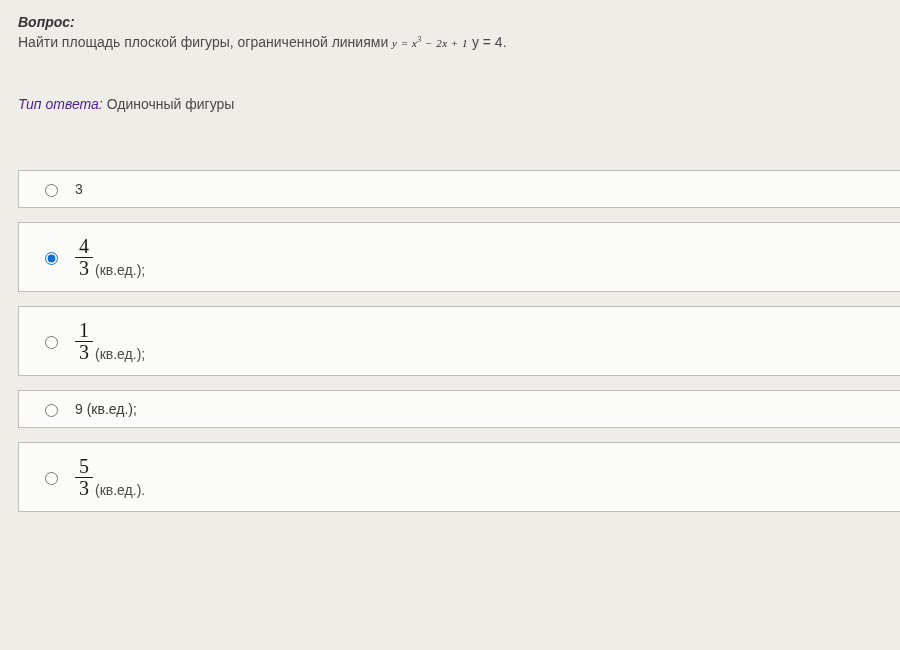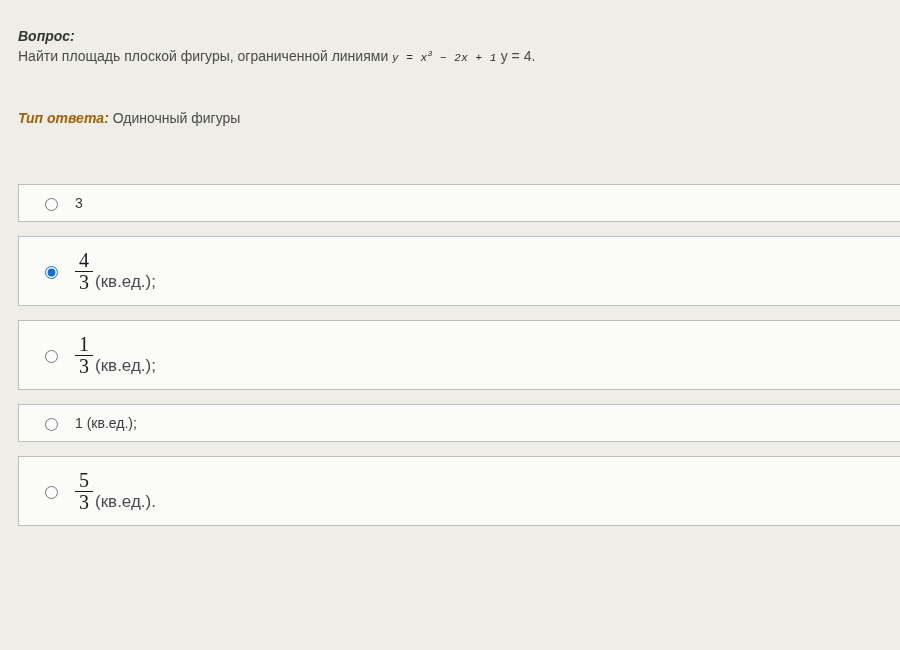--- a/index.html
+++ b/index.html
@@ -7,52 +7,52 @@
     padding: 0;
     width: 900px;
     height: 650px;
     background: #eeede8;
     font-family: "Segoe UI", Arial, sans-serif;
     font-size: 14px;
     color: #2e2e2e;
     overflow: hidden;
   }
   .page {
-    padding: 28px 0 0 18px;
+    padding: 14px 0 0 18px;
   }
   .q-label {
     font-style: italic;
     font-weight: 600;
     color: #353535;
   }
   .q-text-line {
     margin-top: 4px;
     color: #4a4a4a;
     font-size: 14px;
   }
   .formula {
-    font-family: Liberation Mono, monospace;
+    font-family: Liberation Serif, serif;
     font-size: 11px;
     font-style: italic;
     letter-spacing: 0.5px;
     color: #2a2a2a;
     vertical-align: baseline;
   }
   .formula sup {
     font-size: 8px;
     vertical-align: super;
   }
   .answer-type {
     margin-top: 46px;
     color: #4a4a4a;
   }
   .answer-type .at-label {
     font-style: italic;
-    font-weight: 700;
-    color: #a16207;
+    font-weight: 400;
+    color: #4c1d95;
   }
   .options {
     margin-top: 58px;
   }
   .option {
     background: #fbfbfa;
     border-top: 1px solid #bdbdbd;
     border-bottom: 1px solid #bdbdbd;
     border-left: 1px solid #bdbdbd;
     margin-bottom: 14px;
@@ -92,21 +92,21 @@
     color: #1a1a1a;
   }
   .frac .num {
     padding: 0 4px;
   }
   .frac .den {
     border-top: 1px solid #1a1a1a;
     padding: 0 4px;
   }
   .unit {
-    font-size: 17px;
+    font-size: 14px;
     color: #4b4b4b;
     margin-left: 2px;
     padding-bottom: 1px;
   }
   .plain {
     font-size: 14px;
     color: #3a3a3a;
   }
 </style>
 </head>
@@ -162,21 +162,21 @@
         </span>
         <span class="unit">(кв.ед.);</span>
       </span>
     </label>
 
     <label class="option">
       <span class="radio-wrap">
         <input type="radio" name="ans" style="">
       </span>
       <span class="opt-content">
-        <span class="plain">1 (кв.ед.);</span>
+        <span class="plain">9 (кв.ед.);</span>
       </span>
     </label>
 
     <label class="option tall">
       <span class="radio-wrap">
         <input type="radio" name="ans" style="">
       </span>
       <span class="opt-content">
         <span class="frac">
           <span class="num">5</span>

